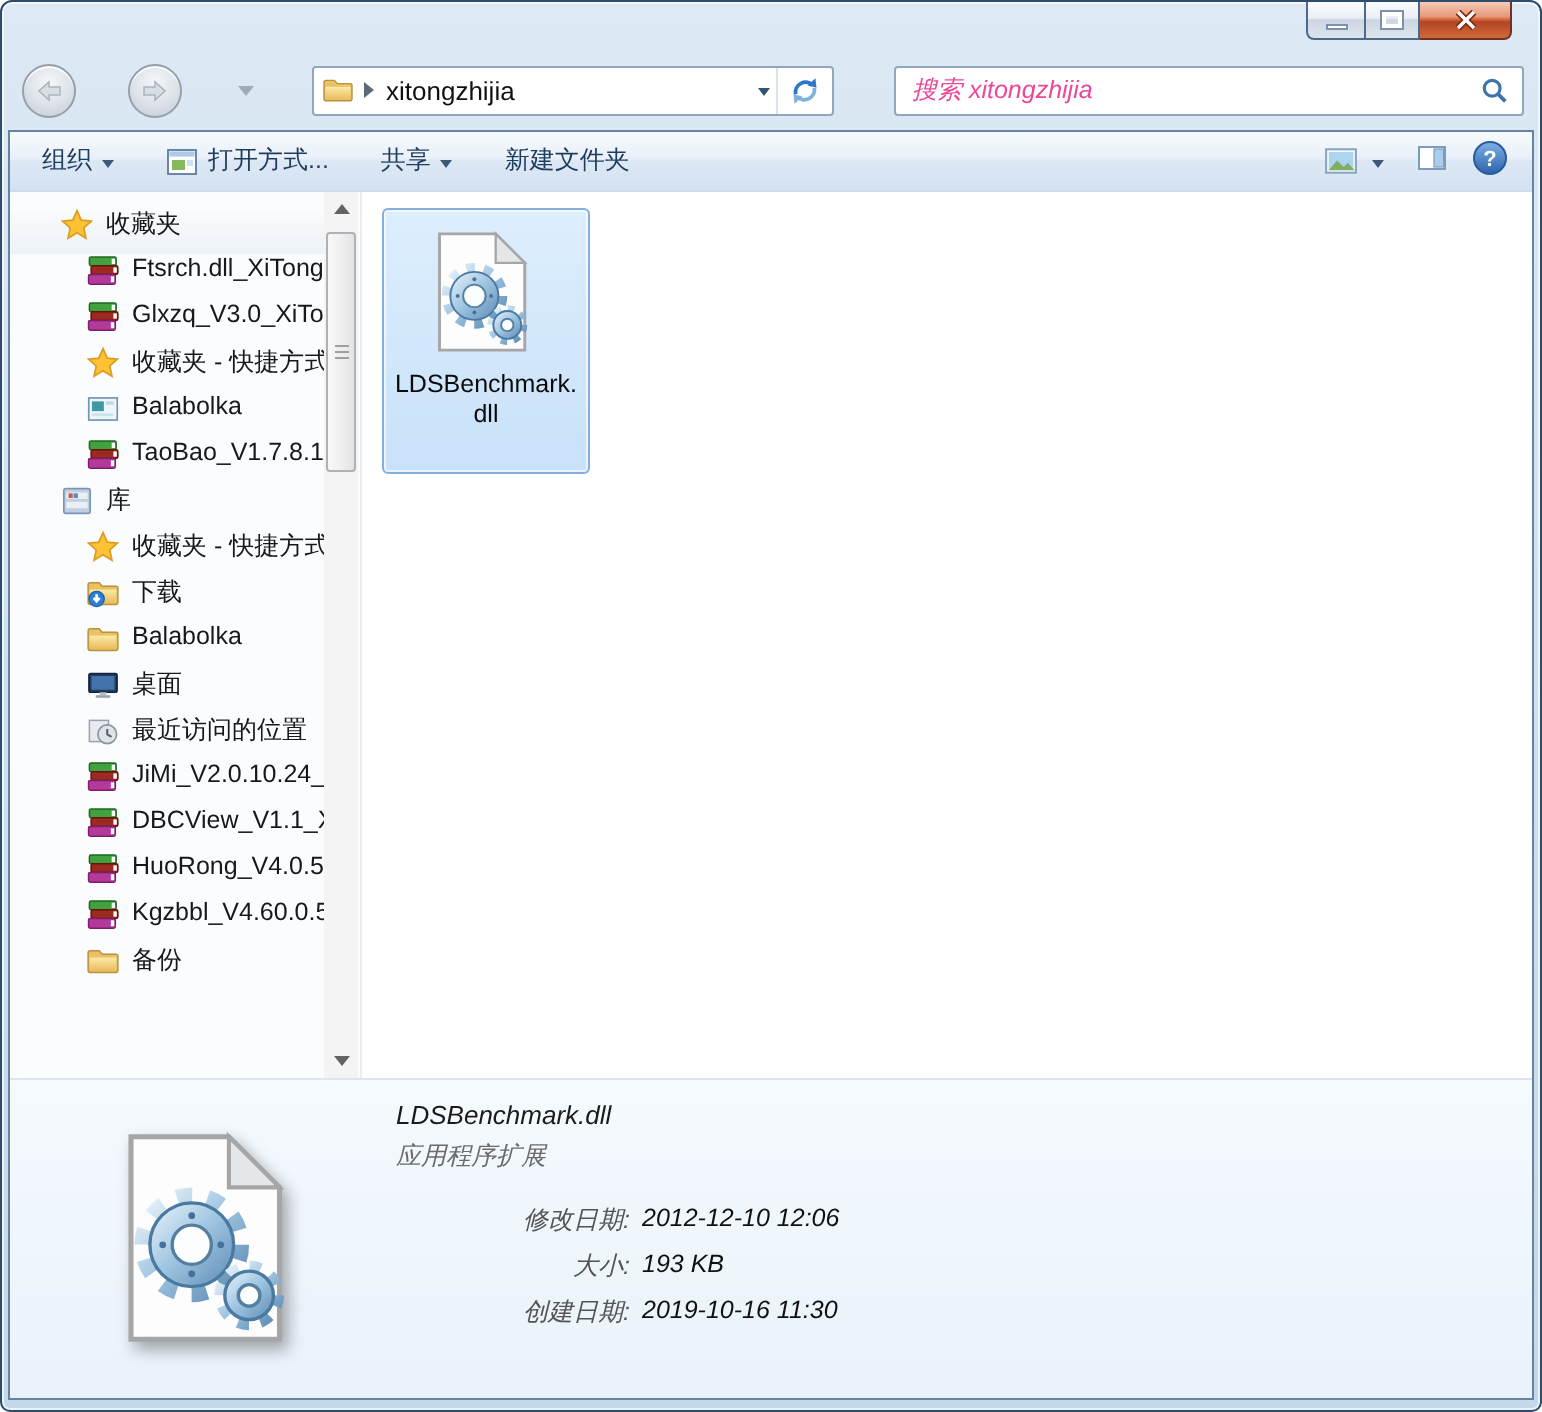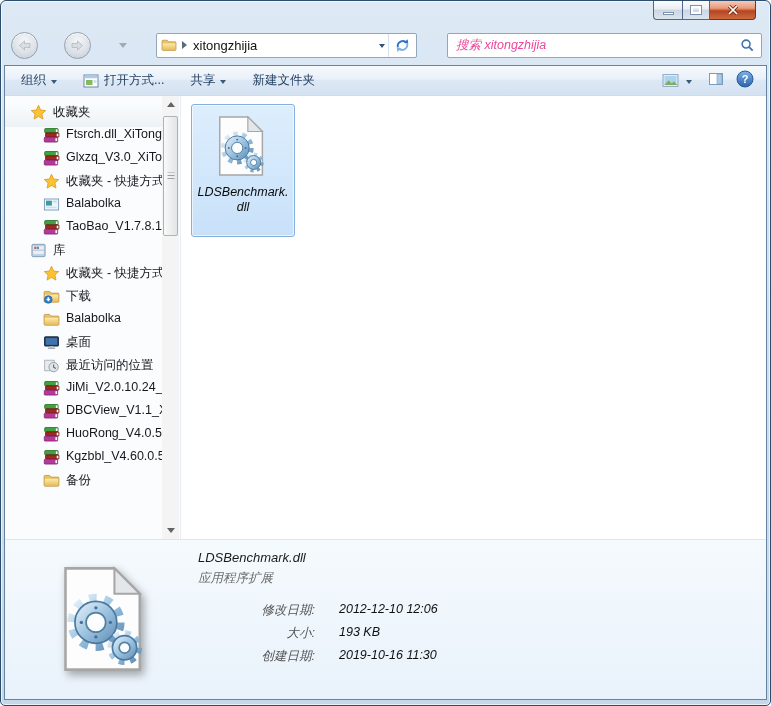--- a/index.html
+++ b/index.html
@@ -88,33 +88,33 @@
     background:linear-gradient(90deg,#f9f9f9,#e3e4e6); border:1px solid #aeb2b6; border-radius:2px; }
   .sb-thumb::after { content:""; position:absolute; left:50%; top:50%; width:7px; height:7px;
     transform:translate(-50%,-50%);
     background:repeating-linear-gradient(#9da1a5 0 1px, transparent 1px 3px); }
 
   
   .content { flex:1; position:relative; background:#fff; }
   .tile { position:absolute; left:10px; top:8px; width:104px; height:133px;
     background:linear-gradient(#ddeefd,#c8e1f9); border:1px solid #84afdf; border-radius:3px;
     box-shadow: inset 0 0 0 1px rgba(255,255,255,.6);
-    display:flex; flex-direction:column; align-items:center; padding-top:10px; cursor:default;font-style:italic;}
+    display:flex; flex-direction:column; align-items:center; padding-top:10px; cursor:default;}
   .tile .ic-dll { width:62px; height:62px; }
   .tile-label { margin-top:8px; font-size:12.5px; line-height:15px; color:#0b0b0b; text-align:center; }
 
   
   .details { height:160px; flex:none; border-top:1px solid #dce6f1;
     background:linear-gradient(#f5fafd,#e9f2fb); display:flex; padding:9px 0 0 47px; }
   .big-icon { width:108px; height:140px; flex:none;
     filter:drop-shadow(3px 4px 4px rgba(0,0,0,.33)); }
   .dtext { margin-left:38px; padding-top:1px; font-size:12.5px;font-style:italic; }
   .d-name { font-size:13px; color:#1b1b1b; margin-bottom:5px; }
   .d-type { color:#6b6b6b; margin-bottom:15px; }
-  .d-row { display:flex; margin-bottom:6px;gap:18px; }
+  .d-row { display:flex; margin-bottom:6px; }
   .d-label { width:117px; text-align:right; color:#545454; margin-right:6px; white-space:nowrap;}
   .d-val { color:#101010; white-space:nowrap; }
 </style>
 </head>
 <body>
 
 <svg width="0" height="0" style="position:absolute">
   <defs>
     <linearGradient id="g-gear" x1="0" y1="0" x2="1" y2="1">
       <stop offset="0" stop-color="#eaf4fb"></stop>

